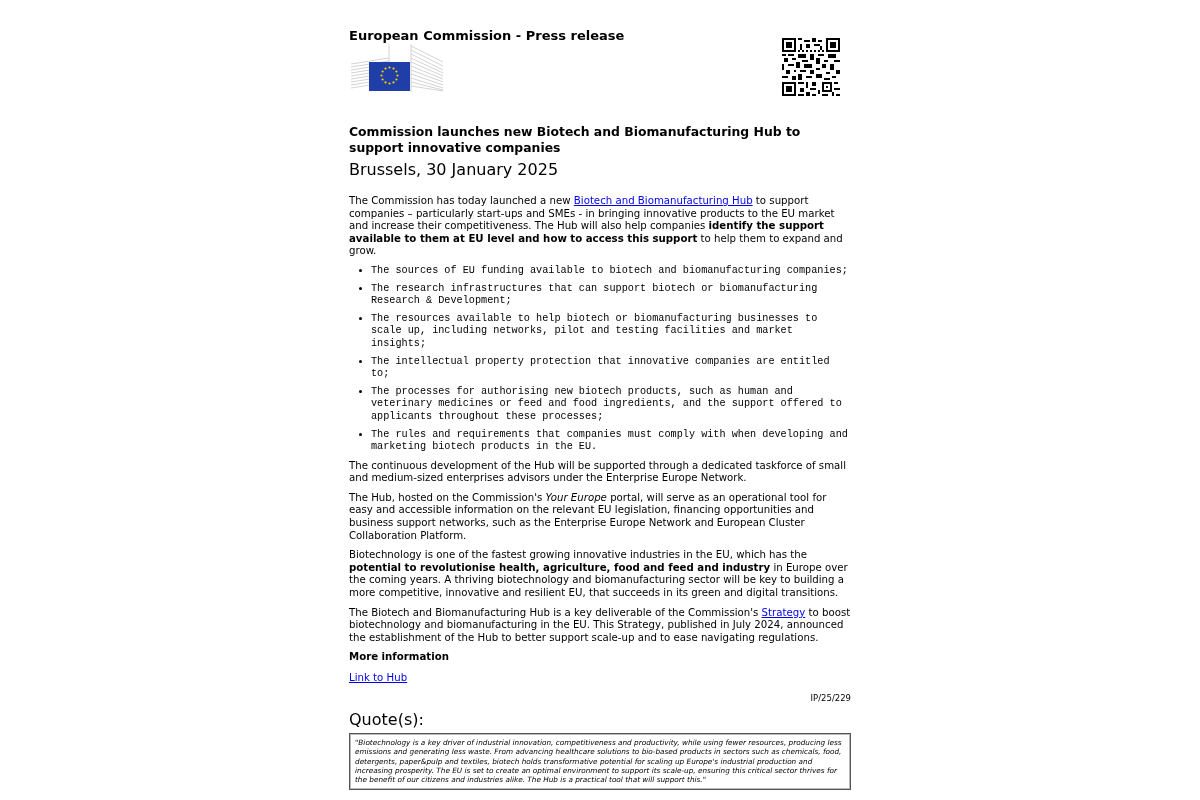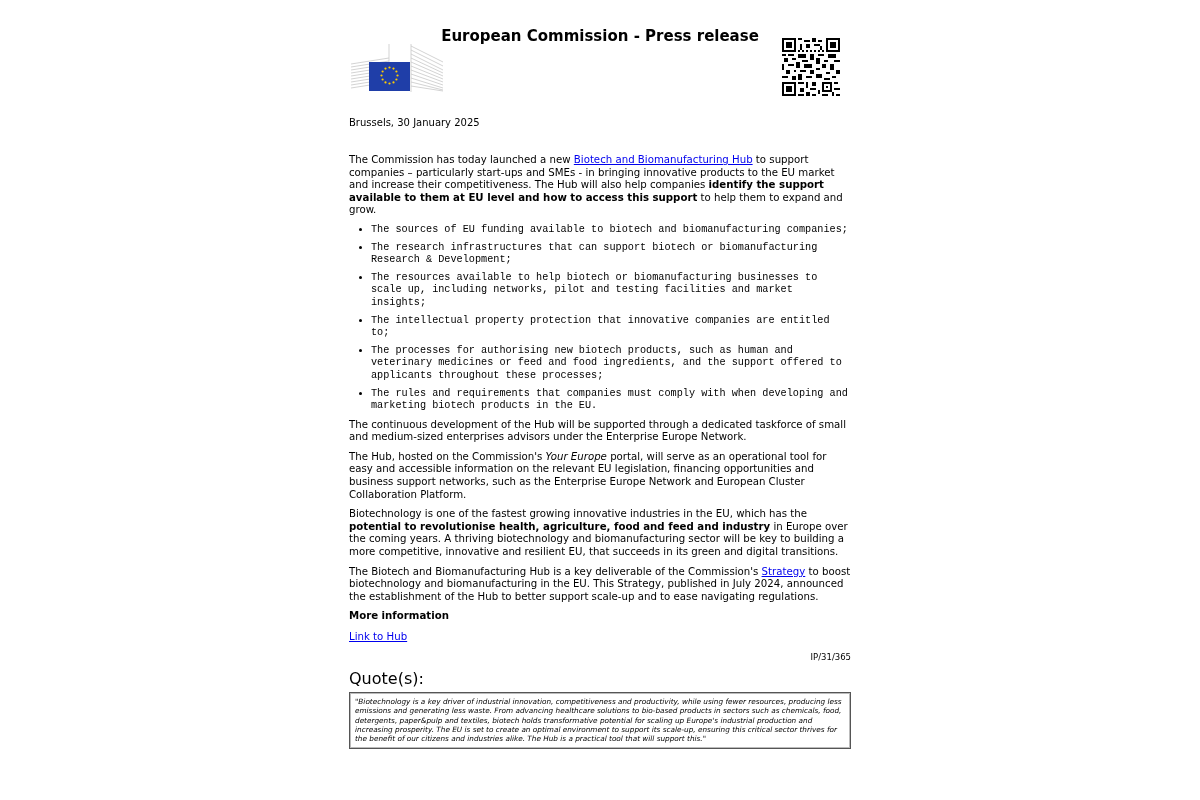--- a/index.html
+++ b/index.html
@@ -7,28 +7,28 @@
     width: 1200px; height: 800px; position: relative; overflow: hidden;
     font-family: "DejaVu Sans", sans-serif; color: #000;
   }
   .page {
     position: absolute; left: 349px; top: 28px; width: 502px;
     font-size: 10.2px; line-height: 12.6px;
   }
   .header { position: relative; height: 88px; }
   .logo { position: absolute; left: 0; top: 14px; width: 96px; height: 50px; }
   .header-title {
-    position: absolute; left: 0; right: 0; top: 2px; text-align: center;
-    font-weight: bold; font-size: 15px;
+    position: absolute; left: 0; right: 0; top: 2px; text-align: left;
+    font-weight: bold; font-size: 13px;
   }
   .qr { position: absolute; left: 433px; top: 10px; width: 58px; height: 58px; }
   .title {
     font-weight: bold; font-size: 12.4px; line-height: 16px; margin: 8px 0 7px 0;
   }
-  .dateline { font-size: 10px; margin: 0 0 24px 0; line-height: 14px; }
+  .dateline { font-size: 16px; margin: 0 0 18px 0; line-height: 14px; }
   p { margin: 0 0 7px 0; }
   a { color: #0000ee; text-decoration: underline; }
   ul { margin: 0 0 6px 0; padding-left: 22px; font-family: Liberation Mono, monospace; }
   ul li { margin: 0 0 5px 0; list-style: disc; }
   .subhead { font-weight: bold; margin: 0 0 8px 0; }
   .ref { text-align: right; font-size: 8.5px; margin: 4px 0 10px 0; }
   .quote-label { margin: 0 0 6px 0; font-size: 16px; }
   .quote-box {
     border: 1px solid #555; box-shadow: inset 0 0 0 1px #bbb;
     padding: 4px 5px; font-size: 7.3px; line-height: 9.4px;
@@ -160,20 +160,21 @@
             <rect x="12" y="27" width="2" height="2"></rect>
             <rect x="15" y="28" width="2" height="1"></rect>
             <rect x="20" y="28" width="3" height="1"></rect>
             <rect x="25" y="27" width="1" height="2"></rect>
             <rect x="27" y="28" width="2" height="1"></rect>
         </g>
       </svg>
     </div>
   </div>
 
+  <div class="title">Commission launches new Biotech and Biomanufacturing Hub to support innovative companies</div>
   <div class="dateline">Brussels, 30 January 2025</div>
 
   <p><span>The Commission has today launched a new </span><a href="#">Biotech and Biomanufacturing Hub</a><span> to support companies – particularly start-ups and SMEs - in bringing innovative products to the EU market and increase their competitiveness. The Hub will also help companies </span><b>identify the support available to them at EU level and how to access this support</b><span> to help them to expand and grow.</span></p>
 
 
   <ul>
     <li>The sources of EU funding available to biotech and biomanufacturing companies;</li>
     <li>The research infrastructures that can support biotech or biomanufacturing Research &amp; Development;</li>
     <li>The resources available to help biotech or biomanufacturing businesses to scale up, including networks, pilot and testing facilities and market insights;</li>
     <li>The intellectual property protection that innovative companies are entitled to;</li>
@@ -187,21 +188,21 @@
 
   <p><span>Biotechnology is one of the fastest growing innovative industries in the EU, which has the </span><b>potential to revolutionise health, agriculture, food and feed and industry</b><span> in Europe over the coming years. A thriving biotechnology and biomanufacturing sector will be key to building a more competitive, innovative and resilient EU, that succeeds in its green and digital transitions.</span></p>
 
 
   <p><span>The Biotech and Biomanufacturing Hub is a key deliverable of the Commission's </span><a href="#">Strategy</a><span> to boost biotechnology and biomanufacturing in the EU. This Strategy, published in July 2024, announced the establishment of the Hub to better support scale-up and to ease navigating regulations.</span></p>
 
   <div class="subhead">More information</div>
 
   <p><a href="#">Link to Hub</a></p>
 
-  <div class="ref">IP/31/365</div>
+  <div class="ref">IP/25/229</div>
 
   <div class="quote-label">Quote(s):</div>
 
   <div class="quote-box">
     <div class="quote-text">"Biotechnology is a key driver of industrial innovation, competitiveness and productivity, while using fewer resources, producing less emissions and generating less waste. From advancing healthcare solutions to bio-based products in sectors such as chemicals, food, detergents, paper&amp;pulp and textiles, biotech holds transformative potential for scaling up Europe's industrial production and increasing prosperity. The EU is set to create an optimal environment to support its scale-up, ensuring this critical sector thrives for the benefit of our citizens and industries alike. The Hub is a practical tool that will support this."</div>
 
   </div>
 
 </div>
 

